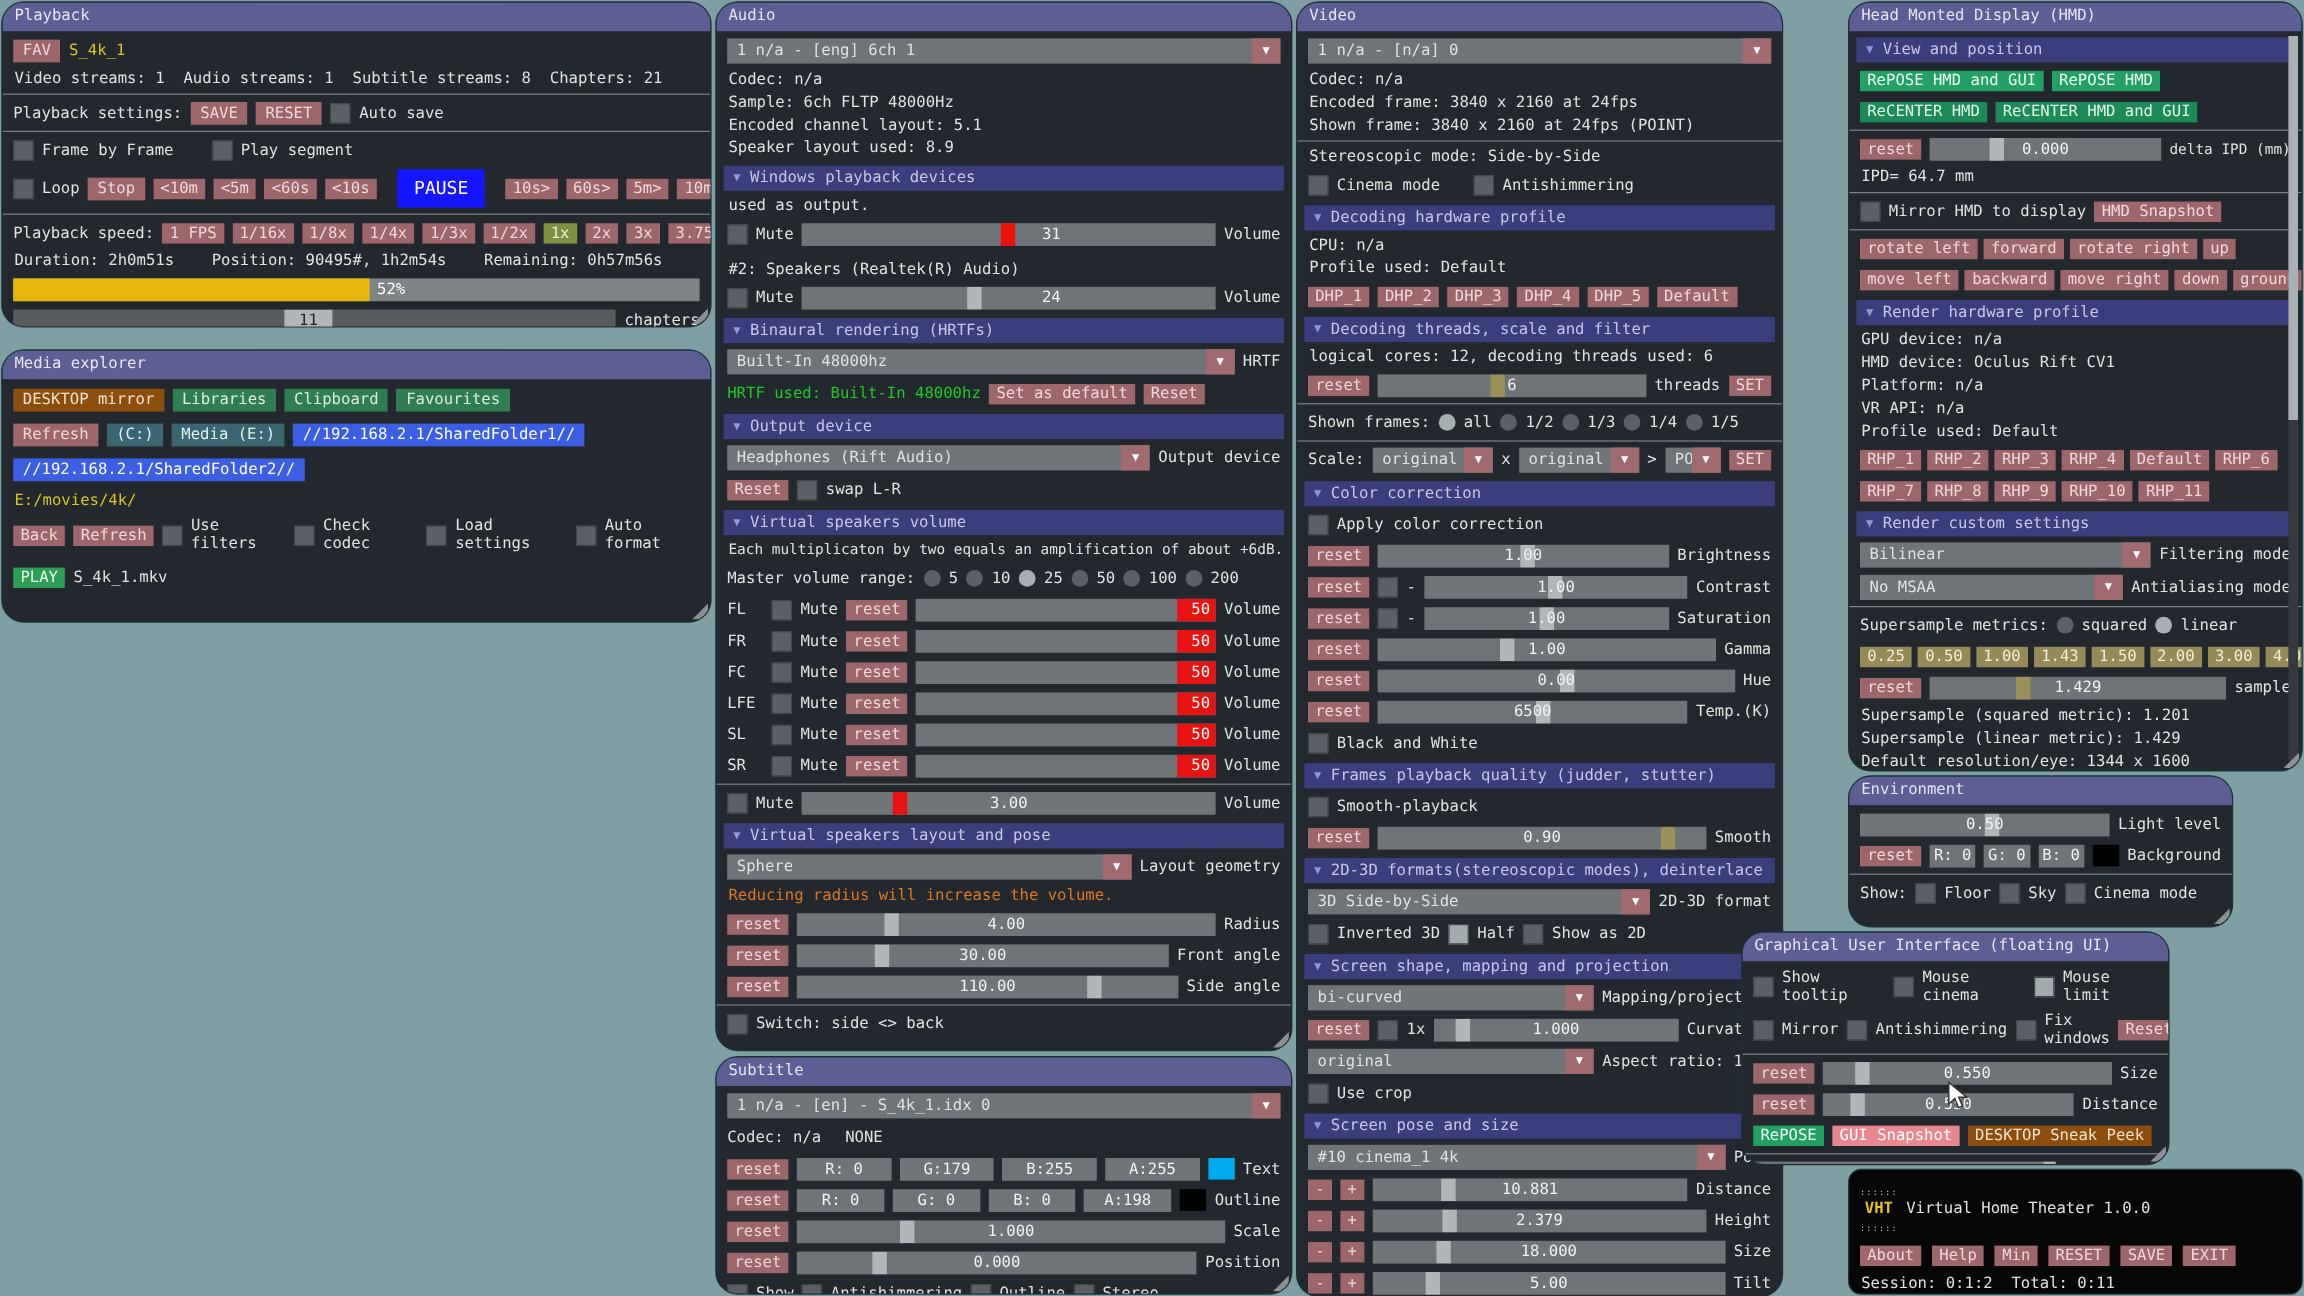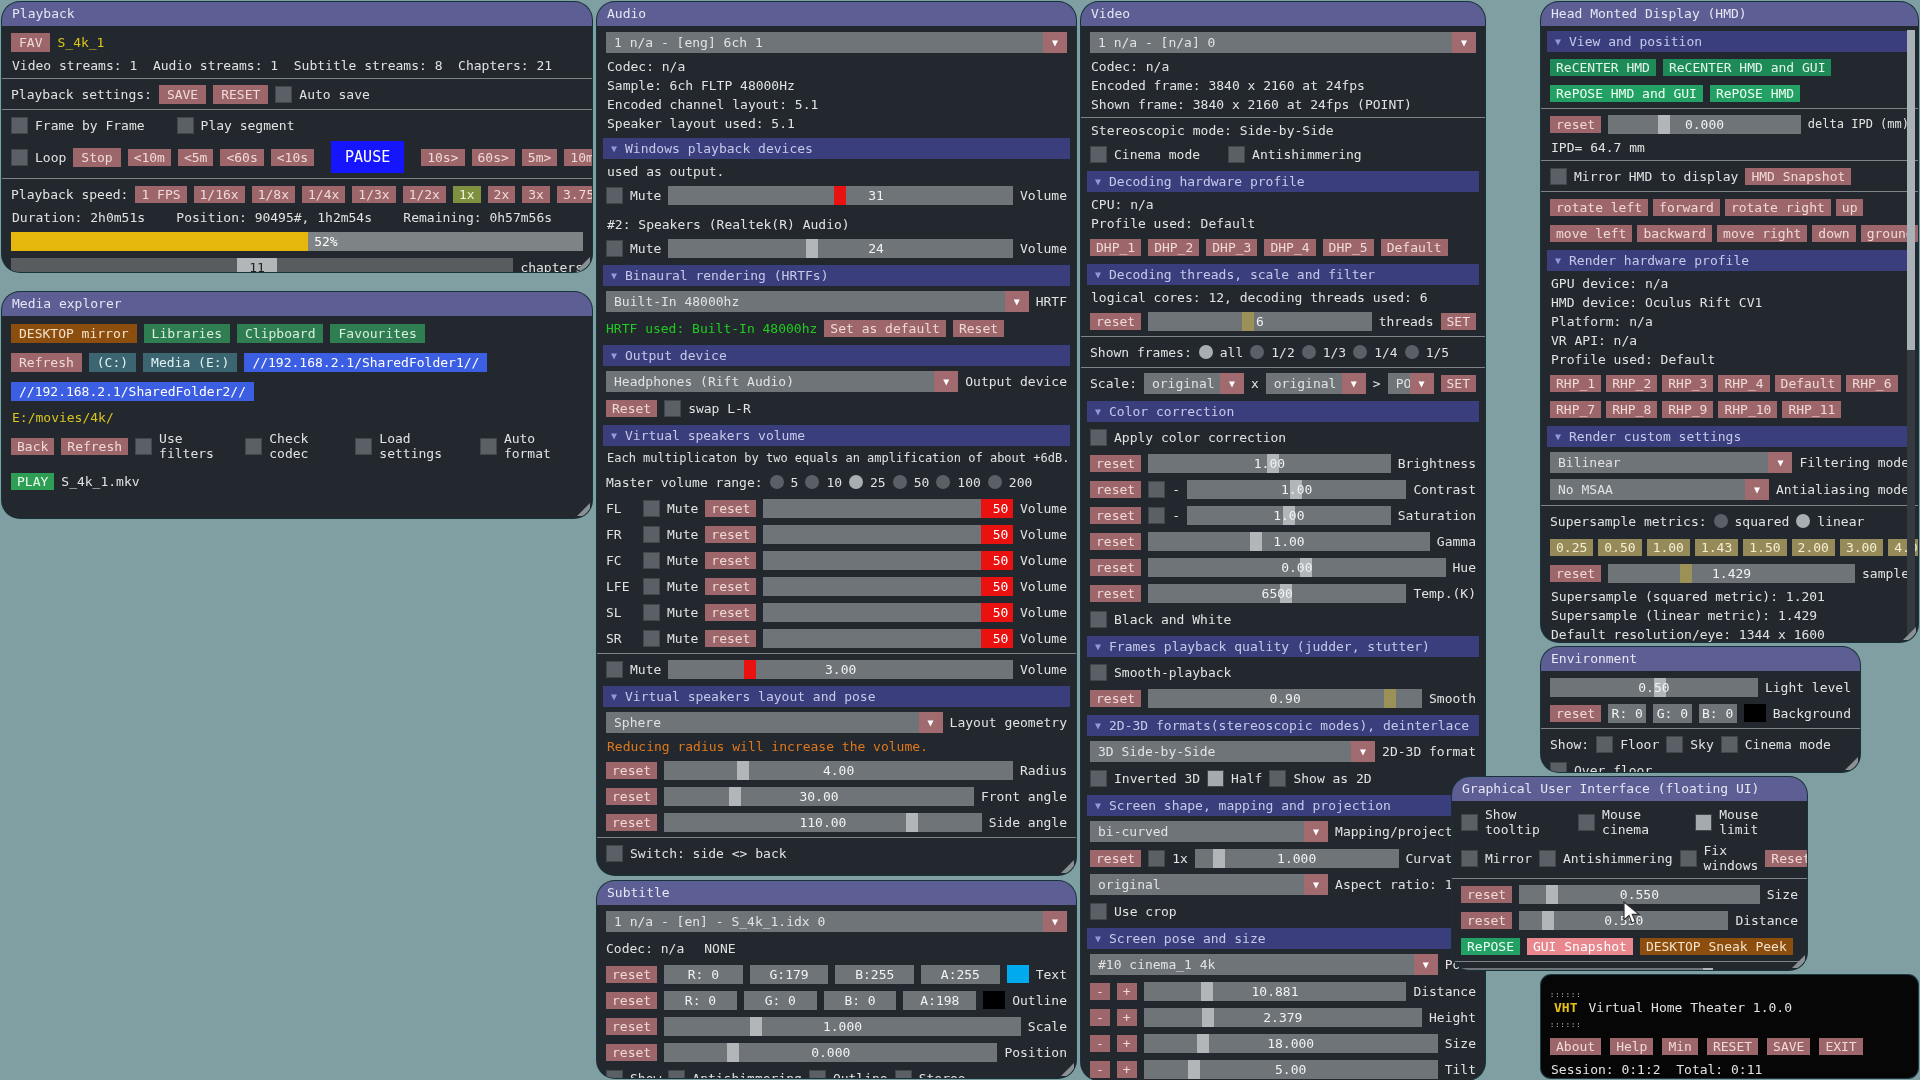--- a/index.html
+++ b/index.html
@@ -169,21 +169,21 @@
   <div class="titlebar">Audio</div>
   <div class="row">
     <div class="dd">
       <span class="dtxt">1  n/a - [eng]  6ch  1</span>
       <span class="arr">▼</span>
     </div>
   </div>
   <div class="txt">Codec: n/a</div>
   <div class="txt">Sample: 6ch FLTP 48000Hz</div>
   <div class="txt">Encoded channel layout: 5.1</div>
-  <div class="txt">Speaker layout used: 5.1</div>
+  <div class="txt">Speaker layout used: 8.9</div>
   <div class="sec">
     <span class="tri">▼</span>
     <span>Windows playback devices</span>
   </div>
   <div class="txt">used as output.</div>
   <div class="row">
     <span class="cb"></span>
     <span>Mute</span>
     <div class="slider">
       <span class="hd red" style="left:48%"></span>
@@ -689,26 +689,26 @@
 
 </div>
 
 <div class="panel" style="left:1541px;top:2px;width:377px;height:640px">
   <div class="titlebar">Head Monted Display (HMD)</div>
   <div class="sec">
     <span class="tri">▼</span>
     <span>View and position</span>
   </div>
   <div class="row">
+    <span class="btn sm bgreen">RePOSE HMD and GUI</span>
+    <span class="btn sm bgreen">RePOSE HMD</span>
+  </div>
+  <div class="row">
     <span class="btn sm dgreen">ReCENTER HMD</span>
     <span class="btn sm dgreen">ReCENTER HMD and GUI</span>
-  </div>
-  <div class="row">
-    <span class="btn sm bgreen">RePOSE HMD and GUI</span>
-    <span class="btn sm bgreen">RePOSE HMD</span>
   </div>
   <div class="hr"></div>
   <div class="row">
     <span class="btn sm">reset</span>
     <div class="slider">
       <span class="hd" style="left:26%"></span>
       <span class="v">0.000</span>
     </div>
     <span class="rlab small">delta IPD (mm)</span>
   </div>
@@ -831,24 +831,20 @@
   <div class="hr"></div>
   <div class="row">
     <span class="rlab">Show:</span>
     <span class="cb"></span>
     <span>Floor</span>
     <span class="cb"></span>
     <span>Sky</span>
     <span class="cb"></span>
     <span>Cinema mode</span>
   </div>
-  <div class="row">
-    <span class="cb"></span>
-    <span>Over_floor</span>
-  </div>
   <div class="grip"></div>
 </div>
 
 <div class="panel" style="left:1452px;top:777px;width:355px;height:193px">
   <div class="titlebar">Graphical User Interface (floating UI)</div>
   <div class="row">
     <span class="cb"></span>
     <span>Show tooltip</span>
     <span class="cb"></span>
     <span>Mouse cinema</span>

